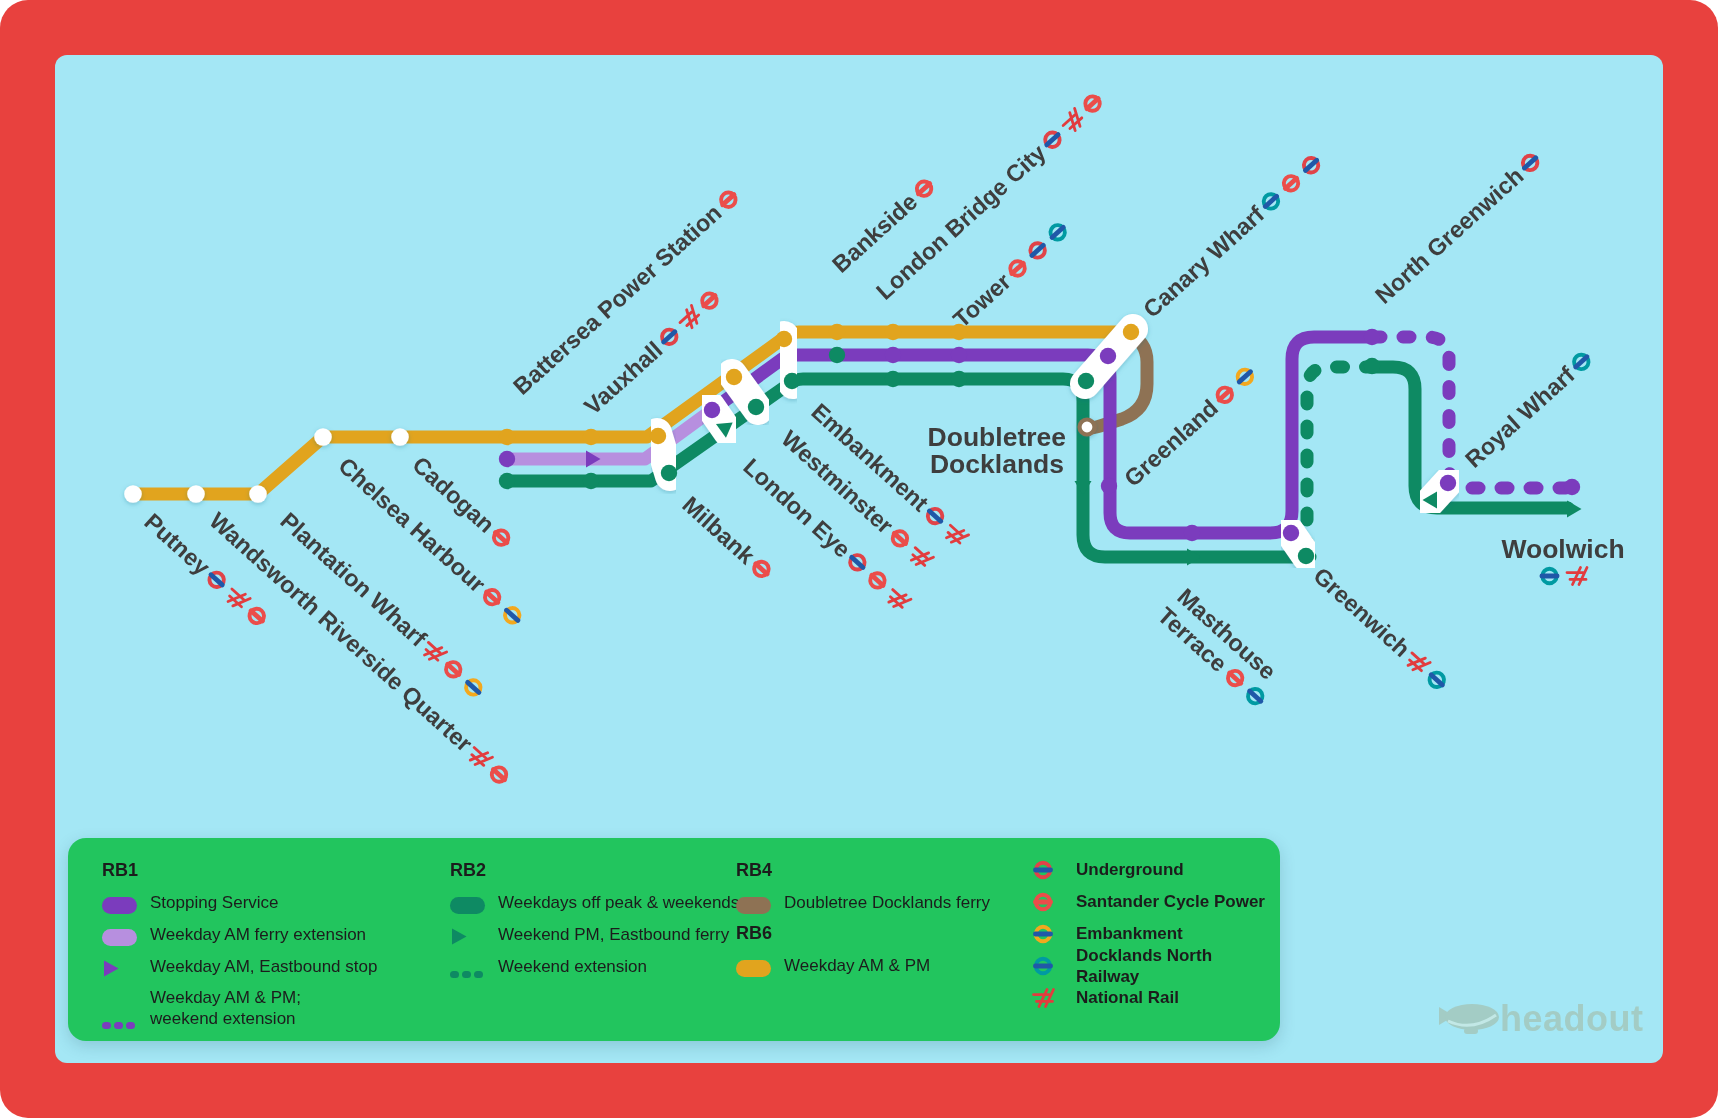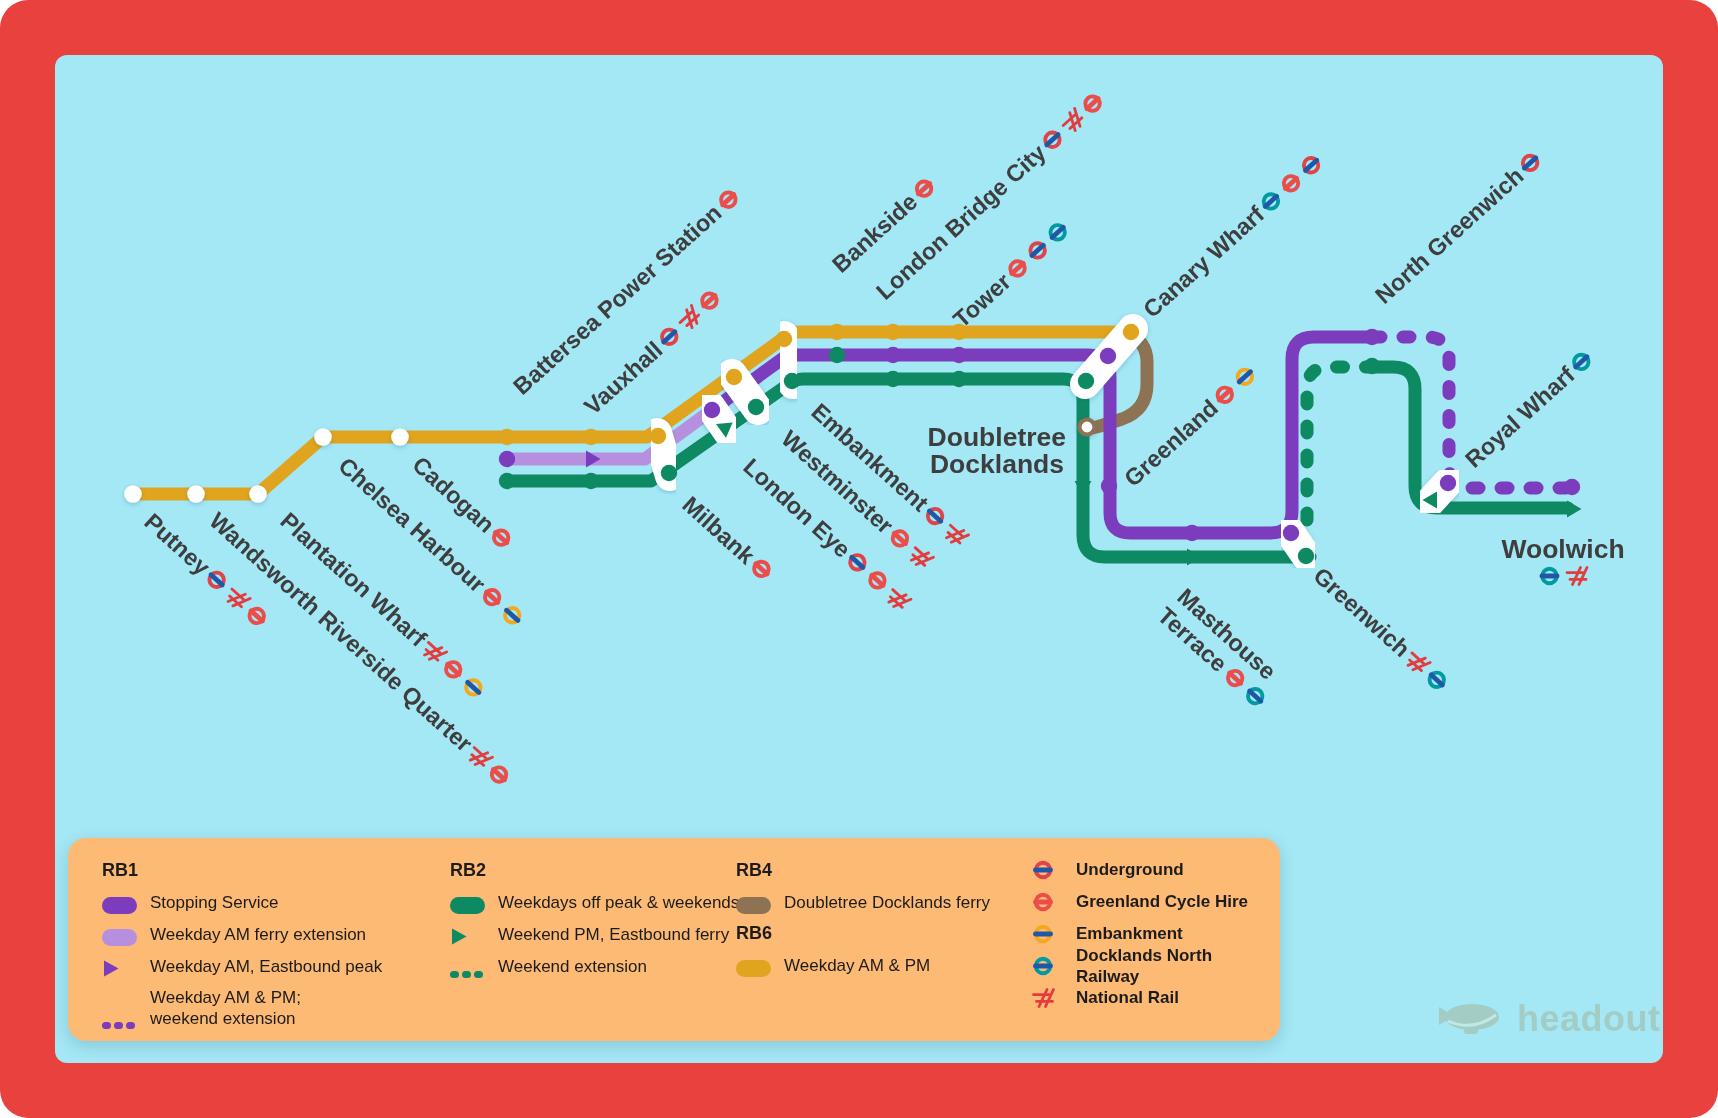--- a/index.html
+++ b/index.html
@@ -1,33 +1,33 @@
 <!DOCTYPE html>
 <html><head>
 <meta charset="utf-8">
 <style>
   html,body{margin:0;padding:0;width:1718px;height:1118px;overflow:hidden;background:#ffffff;
     font-family:"Liberation Sans", sans-serif;}
   .page{position:relative;width:1718px;height:1118px;}
   .frame{position:absolute;inset:0;background:#E8413E;border-radius:28px;}
   .map-area{position:absolute;left:55px;top:55px;width:1608px;height:1008px;background:#A4E7F5;border-radius:12px;overflow:hidden;}
   #map-svg{position:absolute;left:0;top:0;}
-  .legend{position:absolute;left:68px;top:838px;width:1212px;height:203px;background:#fdba74;border-radius:18px;
+  .legend{position:absolute;left:68px;top:838px;width:1212px;height:203px;background:#22c55e;border-radius:18px;
     box-shadow:0 5px 16px rgba(20,60,80,.18);}
   .lg-col{position:absolute;top:20px;}
   .lg-head{font-size:18px;font-weight:700;color:#1c1c1c;margin:2px 0 10px 0;}
   .lg-row{display:flex;align-items:flex-end;margin-bottom:9px;min-height:23px;}
   .sw{width:48px;flex:0 0 48px;display:flex;align-items:center;padding-top:2px;}
   .lg-label{font-size:17px;color:#1c1c1c;line-height:1.22;padding-top:1px;}
   .pill{width:35px;height:17px;border-radius:9px;display:inline-block;}
   .dashes{display:inline-flex;gap:3px;align-items:center;}
   .dash{width:9px;height:7px;border-radius:3.5px;display:inline-block;}
   .mode-row{display:flex;align-items:center;margin-bottom:8px;height:24px;font-weight:bold;}
   .mode-ic{width:46px;flex:0 0 46px;display:flex;align-items:center;}
-  .watermark{position:absolute;left:1438px;top:998px;display:flex;align-items:center;gap:17px;opacity:.75;}
+  .watermark{position:absolute;left:1438px;top:998px;display:flex;align-items:center;gap:0;opacity:.75;}
   .wm-text{font-size:36px;font-weight:700;color:#A3C4B5;letter-spacing:.5px;}
   text.stn{font-weight:700;fill:#3E3E3E;}
 </style>
 </head>
 <body>
 
 <div class="page">
   <div class="frame"></div>
 
   <div class="map-area">
@@ -481,21 +481,21 @@
             <span class="pill" style="background: rgb(183, 143, 223);"></span>
           </span>
           <span class="lg-label">Weekday AM ferry extension</span>
         </div>
         <div class="lg-row">
           <span class="sw">
             <svg width="18" height="19" viewBox="0 0 18 19">
               <polygon points="2,1.5 2,17.5 16.5,9.5" fill="#7B3CBD"></polygon>
             </svg>
           </span>
-          <span class="lg-label">Weekday AM, Eastbound peak</span>
+          <span class="lg-label">Weekday AM, Eastbound stop</span>
         </div>
         <div class="lg-row">
           <span class="sw">
             <span class="dashes">
               <span class="dash" style="background: rgb(123, 60, 189);"></span>
               <span class="dash" style="background: rgb(123, 60, 189);"></span>
               <span class="dash" style="background: rgb(123, 60, 189);"></span>
             </span>
           </span>
           <span class="lg-label">Weekday AM &amp; PM;<br>weekend extension</span>
@@ -558,21 +558,21 @@
         </div>
         <div class="mode-row">
           <span class="mode-ic">
             <svg width="26" height="24" viewBox="-13 -12 26 24">
               <g>
                 <circle r="7.2" fill="none" stroke="#EB4D4A" stroke-width="3.9"></circle>
                 <rect x="-10" y="-2.4" width="20" height="4.8" rx="2.4" fill="#EB4D4A"></rect>
               </g>
             </svg>
           </span>
-          <span class="lg-label">Greenland Cycle Hire</span>
+          <span class="lg-label">Santander Cycle Power</span>
         </div>
         <div class="mode-row">
           <span class="mode-ic">
             <svg width="26" height="24" viewBox="-13 -12 26 24">
               <g>
                 <circle r="7.2" fill="none" stroke="#F3A81E" stroke-width="3.9"></circle>
                 <rect x="-10" y="-2.4" width="20" height="4.8" rx="2.4" fill="#2058A8"></rect>
               </g>
             </svg>
           </span>

